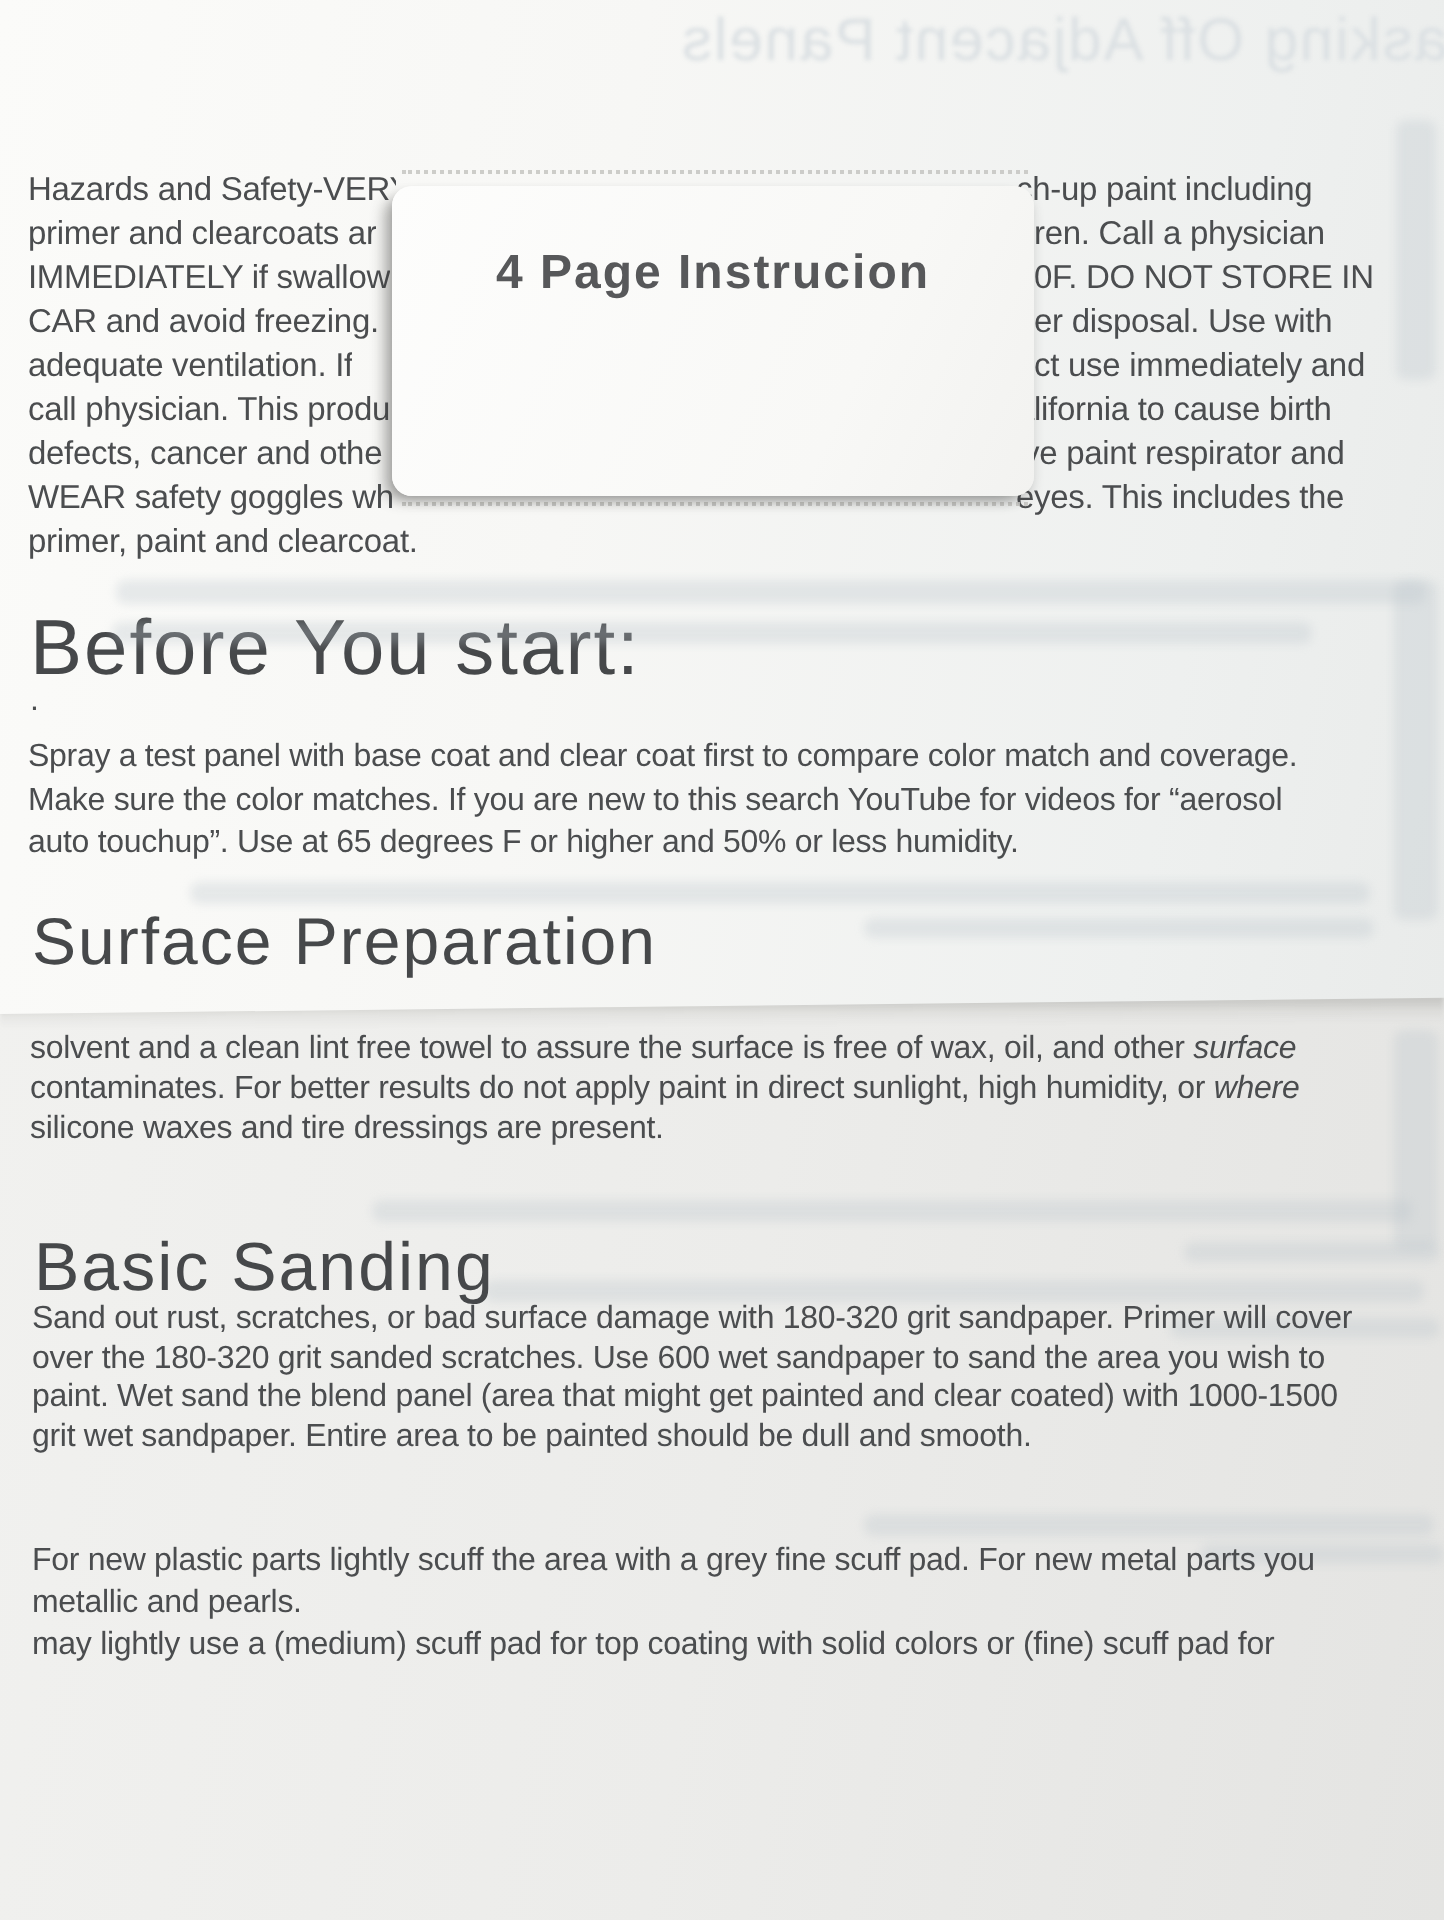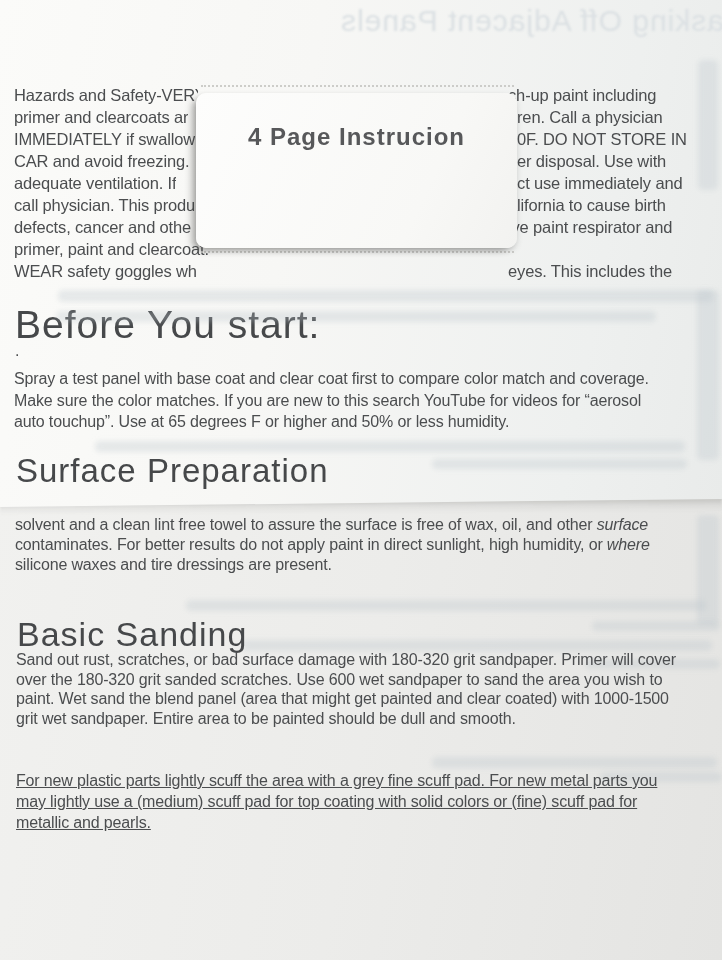--- a/index.html
+++ b/index.html
@@ -29,21 +29,21 @@
   .pline{ white-space:nowrap; }
   .it{ font-style:italic; }
   
   .warn{ left:14px; top:86px; width:708px; }
   .warn .row{ position:relative; height:22px; font-size:16.5px; }
   .warn .frag-l{ position:absolute; left:0; top:0; white-space:nowrap; max-width:184px; overflow:hidden; }
   .warn .frag-r{ position:absolute; left:494px; top:0; white-space:nowrap; }
   .before-para { left:14px; top:368px; line-height:21.5px; }
   .surface-para{ left:15px; top:515px; line-height:20px; }
   .sand-para1  { left:16px; top:650px; line-height:19.5px; }
-  .sand-para2  { left:16px; top:770px; line-height:21px;text-decoration:underline; }
+  .sand-para2  { left:16px; top:770px; line-height:21px; }
   .stray{ position:absolute; left:15px; top:342px; color:#4b4d4f; font-size:16px; z-index:3; }
   
   .perf{ position:absolute; left:201px; width:313px; height:3px; z-index:4;
          border-top:2px dotted rgba(200,200,196,.9); }
   .perf-top{ top:85px; } .perf-bottom{ top:251px; }
   .sticker{
     position:absolute; left:196px; top:93px; width:321px; height:155px; z-index:5;
     background:linear-gradient(115deg,#fdfdfc 0%,#f8f8f6 70%,#f2f2f0 100%);
     border-radius:10px; text-align:center;
     box-shadow:-6px 4px 7px -2px rgba(60,60,58,.38), 0 3px 6px -1px rgba(60,60,58,.25);
@@ -81,22 +81,22 @@
 
   <div class="para sand-para1">
     <div class="pline">Sand out rust, scratches, or bad surface damage with 180-320 grit sandpaper. Primer will cover</div>
     <div class="pline">over the 180-320 grit sanded scratches. Use 600 wet sandpaper to sand the area you wish to</div>
     <div class="pline">paint. Wet sand the blend panel (area that might get painted and clear coated) with 1000-1500</div>
     <div class="pline">grit wet sandpaper. Entire area to be painted should be dull and smooth.</div>
   </div>
 
   <div class="para sand-para2">
     <div class="pline">For new plastic parts lightly scuff the area with a grey fine scuff pad. For new metal parts you</div>
+    <div class="pline">metallic and pearls.</div>
     <div class="pline">may lightly use a (medium) scuff pad for top coating with solid colors or (fine) scuff pad for</div>
-    <div class="pline">metallic and pearls.</div>
   </div>
 
   <div class="sheet-edge"></div>
 
   <div class="sheet-top">
 
     <div class="ghost-h">Masking Off Adjacent Panels</div>
     <div class="smudge" style="left:698px;top:60px;width:20px;height:130px;"></div>
     <div class="smudge" style="left:697px;top:290px;width:22px;height:170px;"></div>
     <div class="smudge" style="left:58px;top:290px;width:655px;height:12px;"></div>
@@ -128,25 +128,25 @@
         </div>
       <div class="row">
           <span class="frag-l">call physician. This produ</span>
           <span class="frag-r">alifornia to cause birth</span>
         </div>
       <div class="row">
           <span class="frag-l">defects, cancer and othe</span>
           <span class="frag-r">ive paint respirator and</span>
         </div>
       <div class="row">
-          <span class="frag-l" style="max-width:400px;">primer, paint and clearcoat.</span>
+          <span class="frag-l">WEAR safety goggles wh</span>
+          <span class="frag-r">eyes. This includes the</span>
         </div>
       <div class="row">
-          <span class="frag-l">WEAR safety goggles wh</span>
-          <span class="frag-r">eyes. This includes the</span>
+          <span class="frag-l" style="max-width:400px;">primer, paint and clearcoat.</span>
         </div>
     </div>
 
     <div class="perf perf-top"></div>
     <div class="perf perf-bottom"></div>
     <div class="sticker">
       <div class="t1">4 Page Instrucion</div>
     </div>
 
     <div class="h h-before">Before You start:</div>

